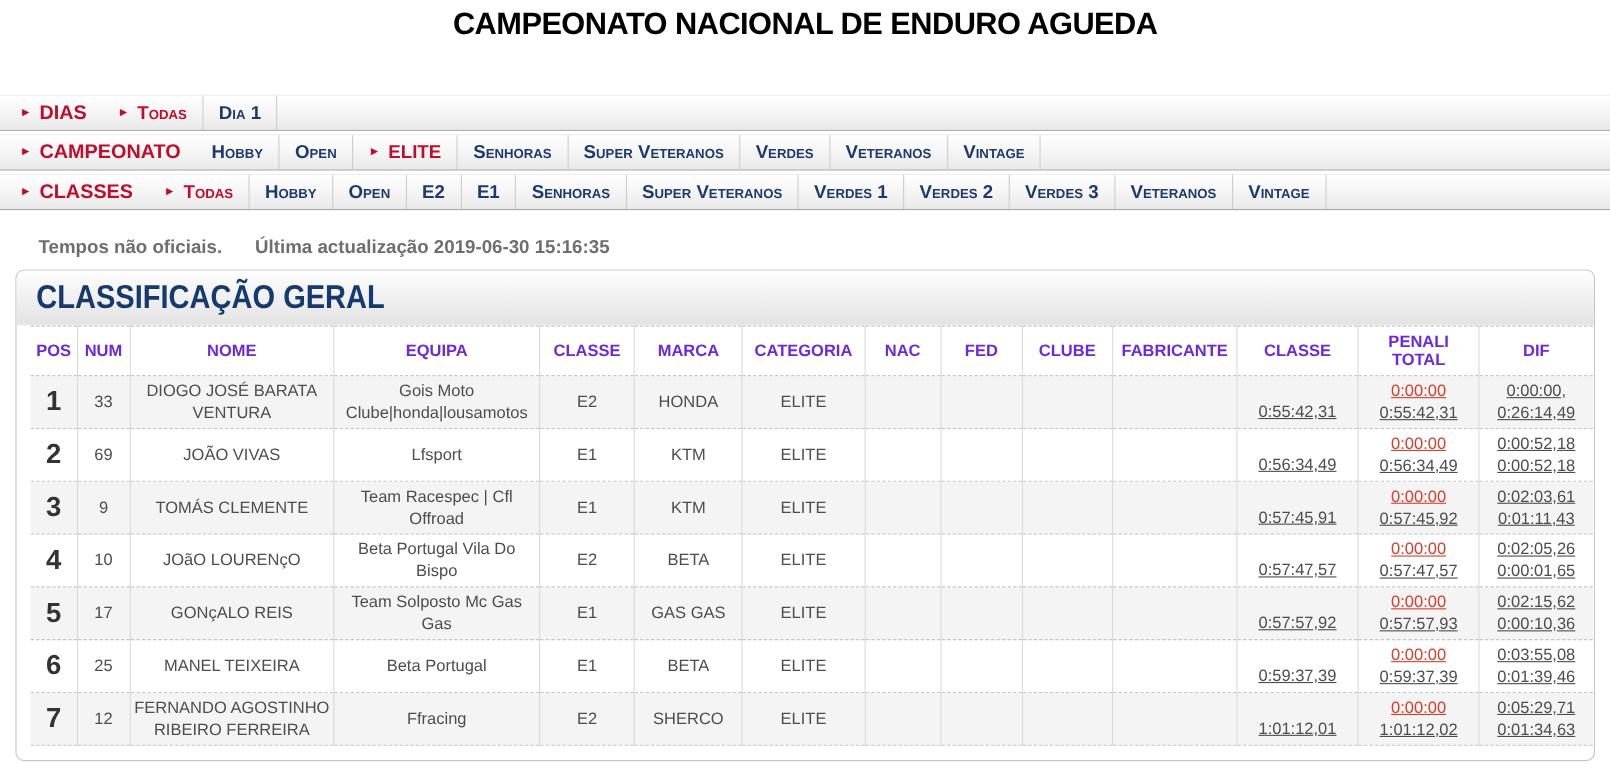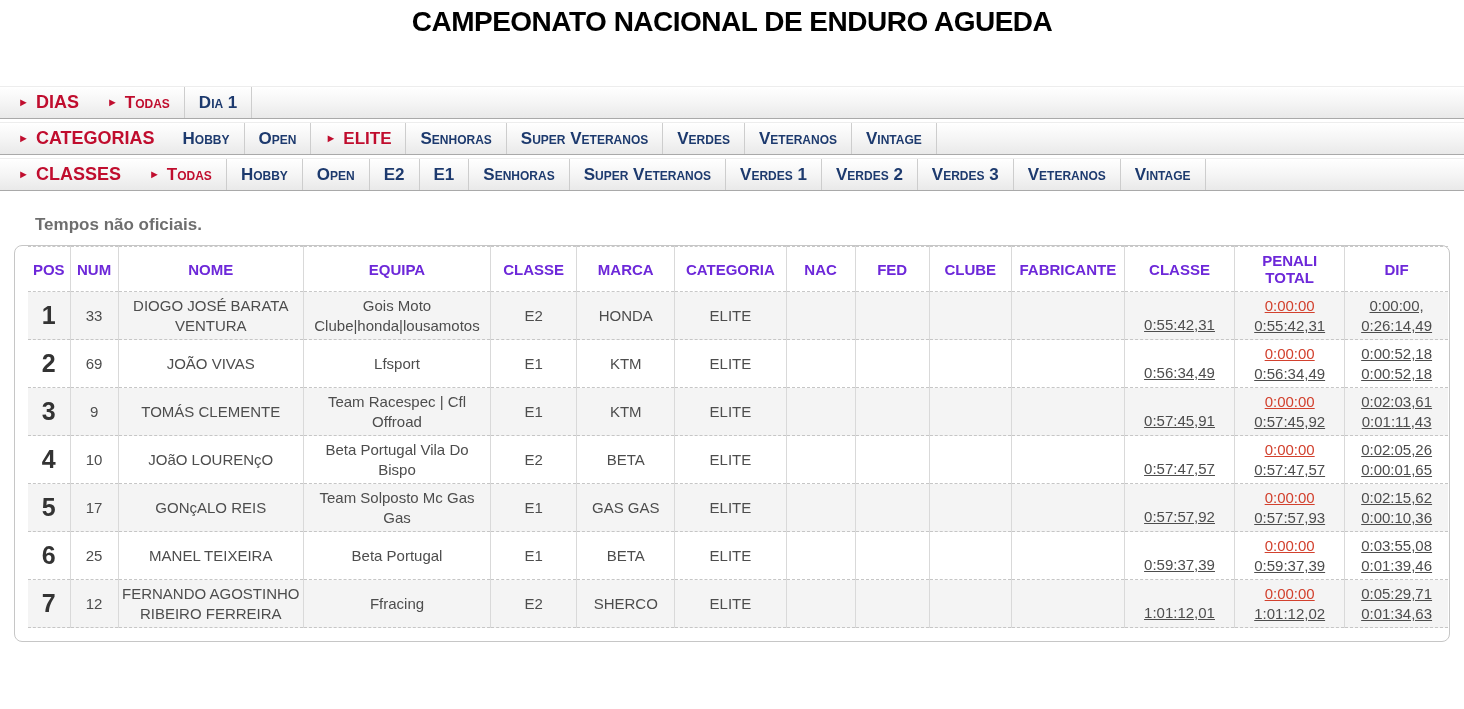--- a/index.html
+++ b/index.html
@@ -68,21 +68,21 @@
       <span class="arrow">►</span>
       <span>Todas</span>
     </div>
     <div class="nav-item">
       <span>Dia 1</span>
     </div>
   </div>
 <div class="nav-row">
     <div class="nav-group">
       <span class="arrow">►</span>
-      <span>CATEGORIAS</span>
+      <span>CAMPEONATO</span>
     </div>
     <div class="nav-item">
       <span>Hobby</span>
     </div>
     <div class="nav-item">
       <span>Open</span>
     </div>
     <div class="nav-item active">
       <span class="arrow">►</span>
       <span>ELITE</span>
@@ -142,23 +142,27 @@
     <div class="nav-item">
       <span>Veteranos</span>
     </div>
     <div class="nav-item">
       <span>Vintage</span>
     </div>
   </div>
 
 <div class="status-line">
   <span>Tempos não oficiais.</span>
+  <span>Última actualização 2019-06-30 15:16:35</span>
 </div>
 
 <div class="panel">
+  <div class="panel-header">
+    <span class="panel-title">CLASSIFICAÇÃO GERAL</span>
+  </div>
   <table>
     <colgroup>
       <col style="width:42px">
         <col style="width:48px">
         <col style="width:185px">
       <col style="width:187px">
         <col style="width:86px">
         <col style="width:98px">
       <col style="width:111px">
         <col style="width:69px">

